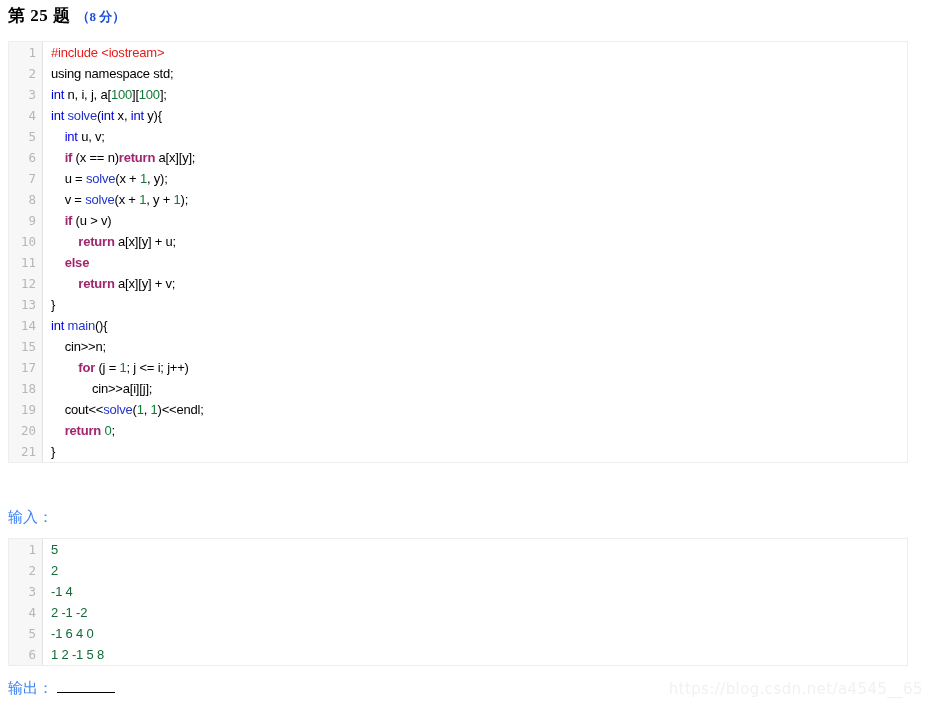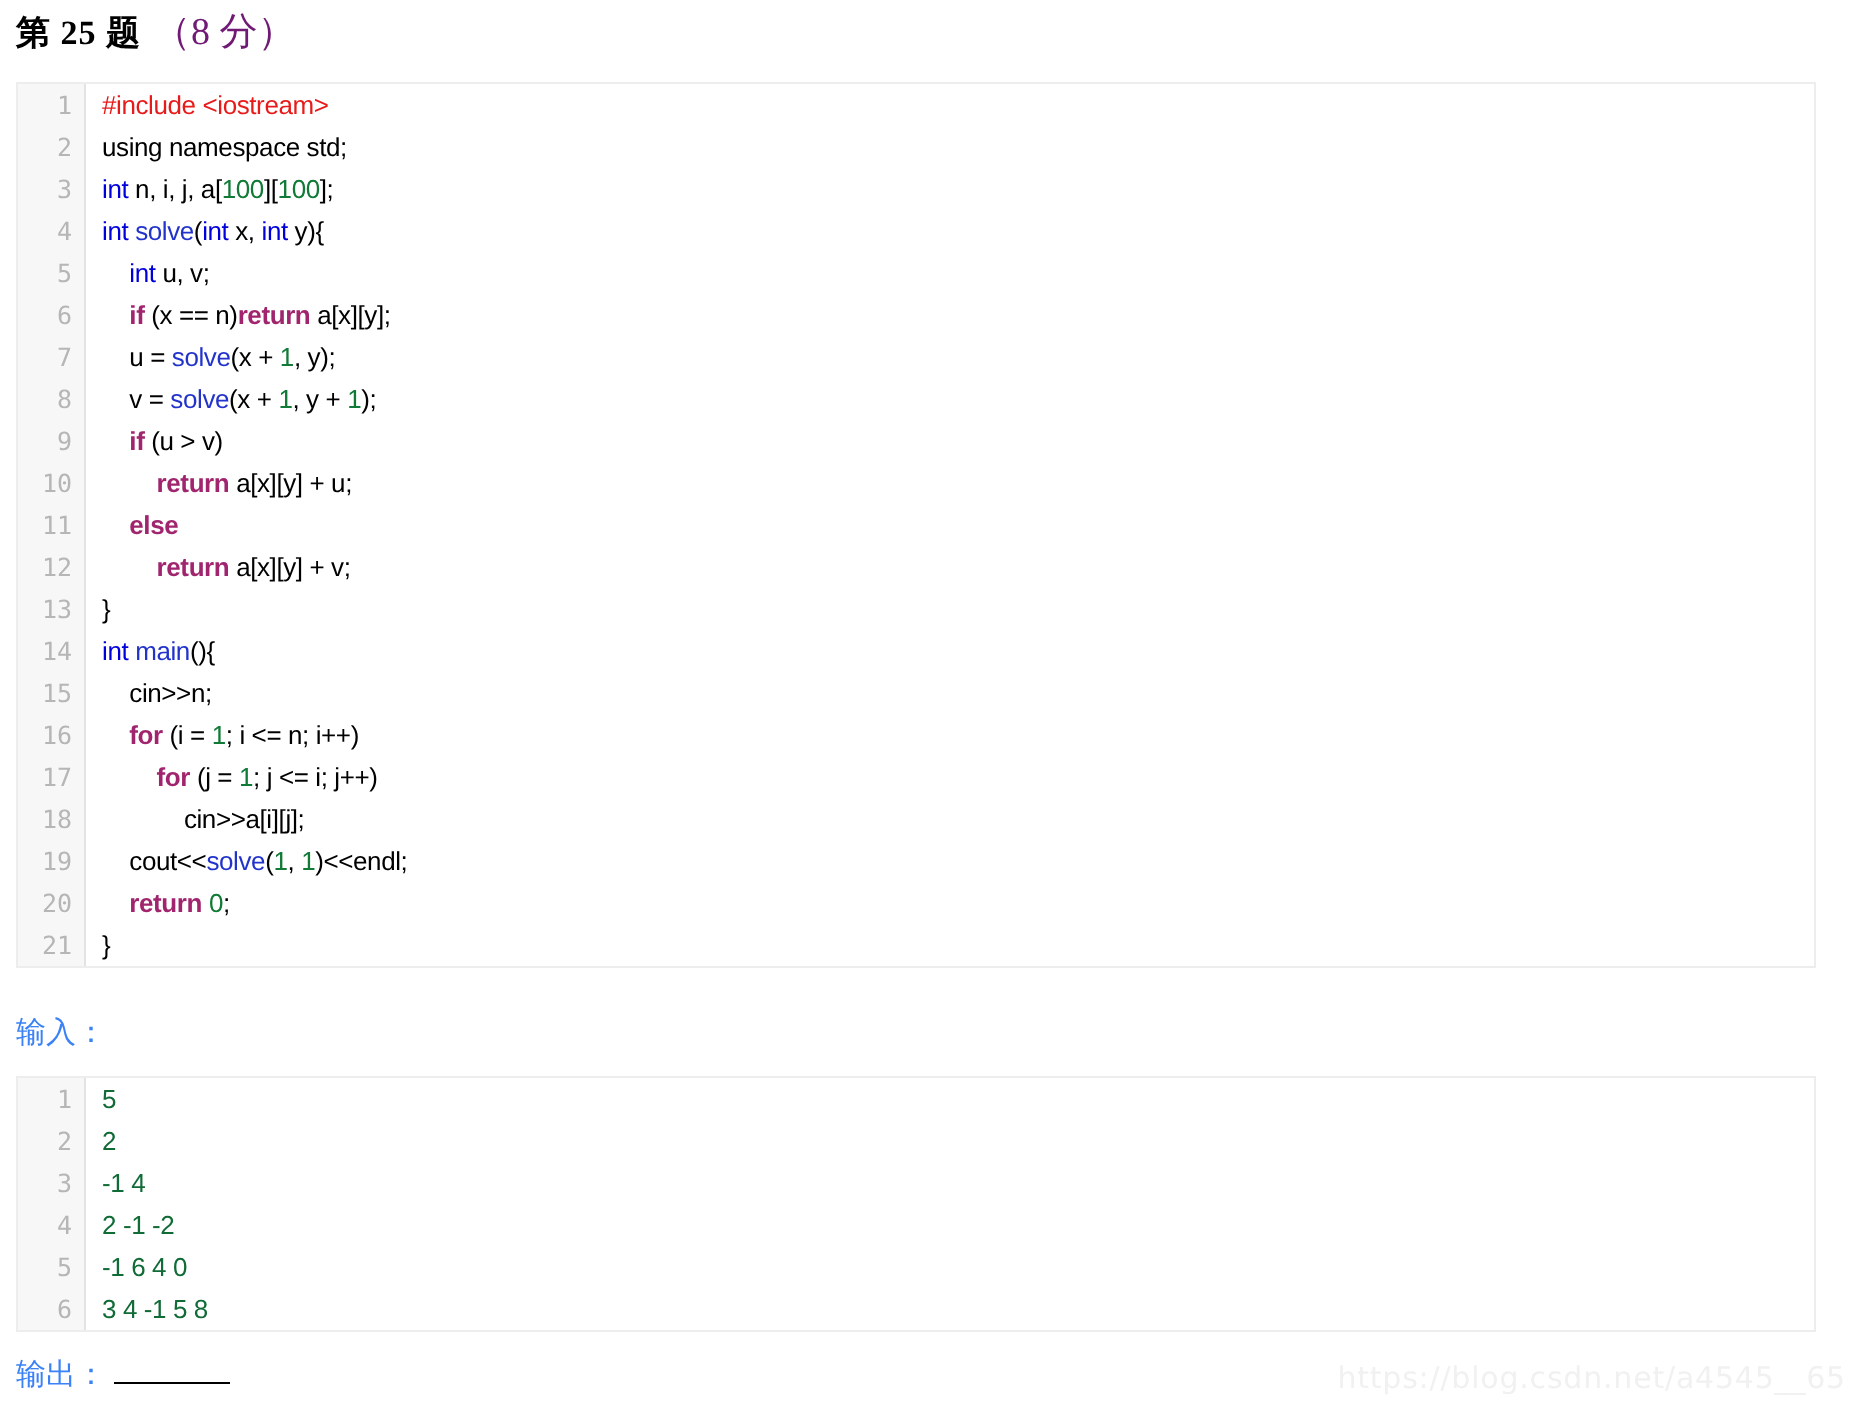--- a/index.html
+++ b/index.html
@@ -22,23 +22,23 @@
     white-space: nowrap;
   }
   .title-main {
     font-size: 17px;
     font-weight: bold;
     color: #000000;
     letter-spacing: 0.5px;
     margin-top: 44px;
   }
   .title-score {
-    font-size: 19px;
-    font-weight: normal;
-    color: #701a75;
+    font-size: 13px;
+    font-weight: bold;
+    color: #1d4ed8;
     margin-left: 6px;
   }
 
   
   .codeblock {
     position: absolute;
     left: 8px;
     width: 900px;
     box-sizing: border-box;
     border: 1px solid #ededed;
@@ -181,24 +181,20 @@
       </div>
       <div class="code-line">
         <div class="gutter">14</div>
         <div class="code-text"><span class="t">int</span> <span class="fn">main</span>(){</div>
       </div>
       <div class="code-line">
         <div class="gutter">15</div>
         <div class="code-text">    cin&gt;&gt;n;</div>
       </div>
       <div class="code-line">
-        <div class="gutter">16</div>
-        <div class="code-text">    <span class="k">for</span> (i = <span class="num">1</span>; i &lt;= n; i++)</div>
-      </div>
-      <div class="code-line">
         <div class="gutter">17</div>
         <div class="code-text">        <span class="k">for</span> (j = <span class="num">1</span>; j &lt;= i; j++)</div>
       </div>
       <div class="code-line">
         <div class="gutter">18</div>
         <div class="code-text">            cin&gt;&gt;a[i][j];</div>
       </div>
       <div class="code-line">
         <div class="gutter">19</div>
         <div class="code-text">    cout&lt;&lt;<span class="fn">solve</span>(<span class="num">1</span>, <span class="num">1</span>)&lt;&lt;endl;</div>
@@ -233,21 +229,21 @@
       <div class="code-line">
         <div class="gutter">4</div>
         <div class="code-text"><span class="val">2 -1 -2</span></div>
       </div>
       <div class="code-line">
         <div class="gutter">5</div>
         <div class="code-text"><span class="val">-1 6 4 0</span></div>
       </div>
       <div class="code-line">
         <div class="gutter">6</div>
-        <div class="code-text"><span class="val">3 4 -1 5 8</span></div>
+        <div class="code-text"><span class="val">1 2 -1 5 8</span></div>
       </div>
     </div>
 </div>
 
 <div class="section-label" style="top:678px;text-align:right;">
   <span>输出：</span><span class="blank-line"></span>
 </div>
 
 <div class="watermark">https://blog.csdn.net/a4545__65</div>
 

